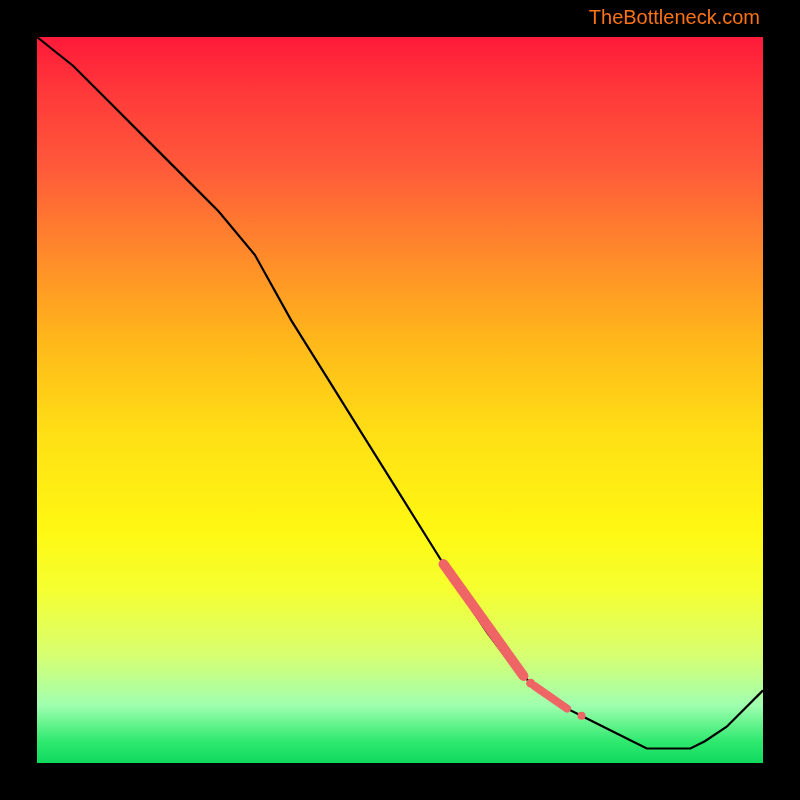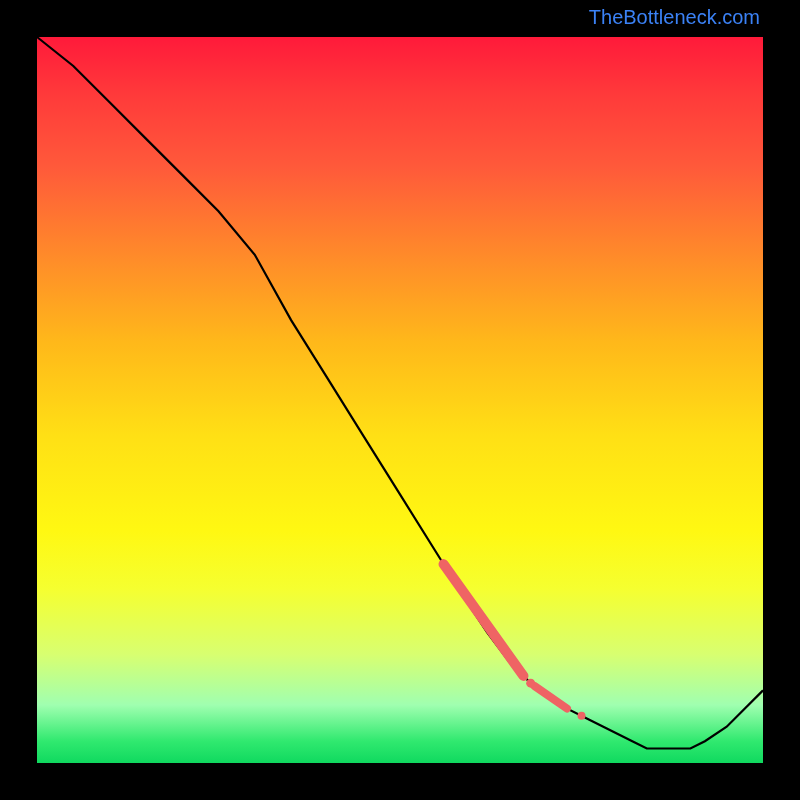--- a/index.html
+++ b/index.html
@@ -43,21 +43,21 @@
       #d8ff70 85%,
       #a0ffb0 92%,
       #30e96f 97%,
       #10d95f 100%
     );
   }
   .watermark {
     position: absolute;
     top: 6px;
     right: 40px;
-    color: #3b82f6;
+    color: #f97316;
     font-size: 20px;
     font-weight: 500;
     z-index: 10;
   }
   svg.overlay {
     position: absolute;
     left: 0;
     top: 0;
     width: 100%;
     height: 100%;

